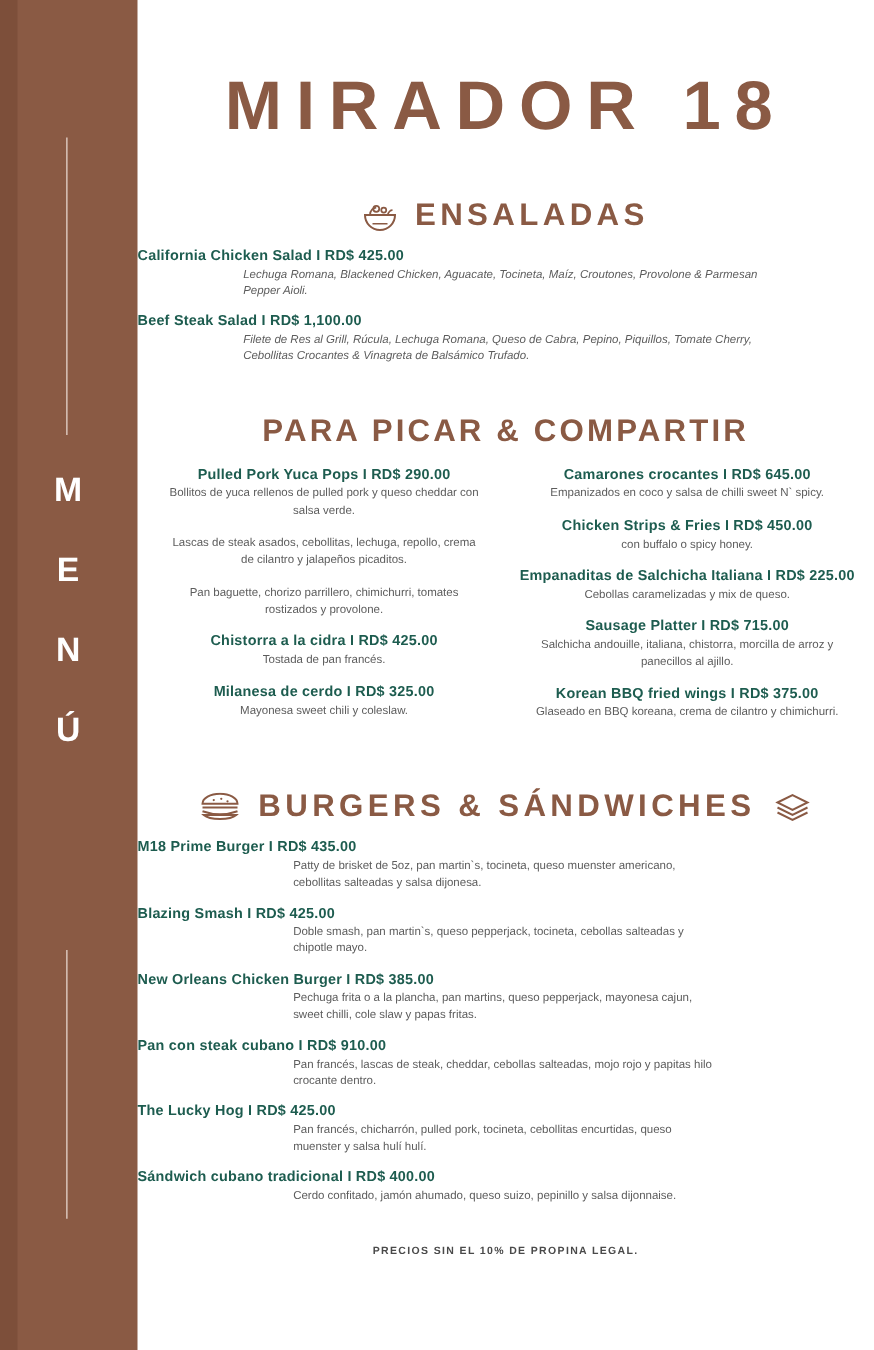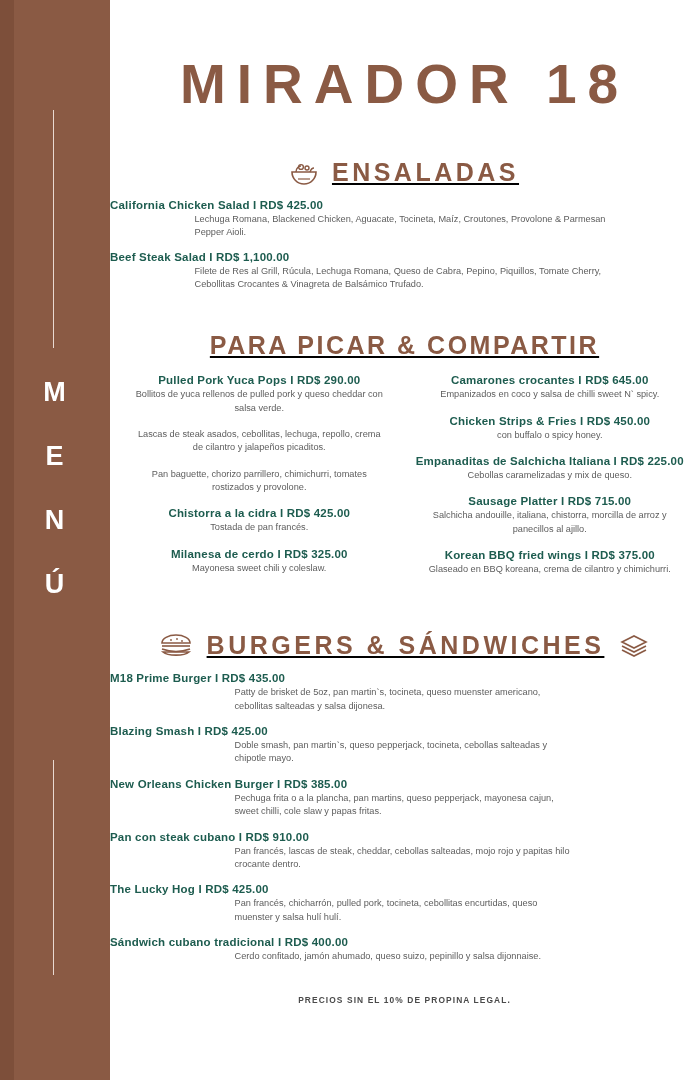--- a/index.html
+++ b/index.html
@@ -67,21 +67,20 @@
     font-family: "Liberation Sans", sans-serif;
   }
 
   
   .section-head {
     display: flex;
     align-items: center;
     justify-content: center;
     gap: 14px;
     margin-top: 42px;
-    text-decoration: underline;
   }
   .section-head .title {
     color: #8a5a44;
     font-size: 25px;
     font-weight: 700;
     letter-spacing: 3.5px;
   }
   .section-head.plain { margin-top: 40px; }
   .section-head.plain .title { font-size: 25px; letter-spacing: 2.5px; }
 
@@ -118,21 +117,21 @@
   }
   .col { width: 50%; }
   .col .item { margin-bottom: 13px; text-align: center; }
   .col .item-desc { max-width: 250px; }
 
   .burger-items { margin-top: 12px; }
   .burger-items .item { margin-bottom: 12px; }
   .burger-items .item-desc { max-width: 340px; }
 
   .salad-items { margin-top: 12px; }
-  .salad-items .item-desc { max-width: 420px; }
+  .salad-items .item-desc { max-width: 420px; font-style: italic; }
 
   .footnote {
     text-align: center;
     margin-top: 32px;
     color: #4a4a4a;
     font-size: 8.4px;
     letter-spacing: 1.1px;
     font-weight: 700;
   }
 

